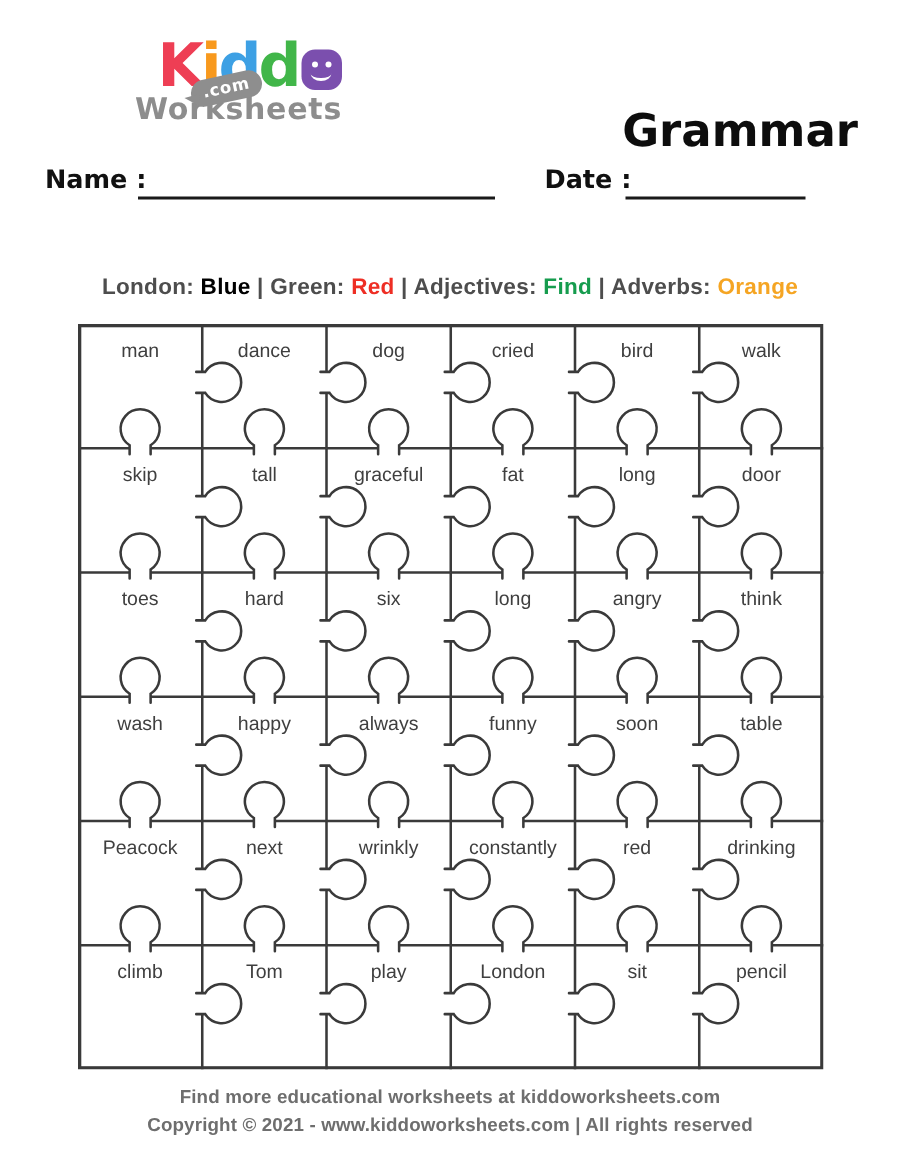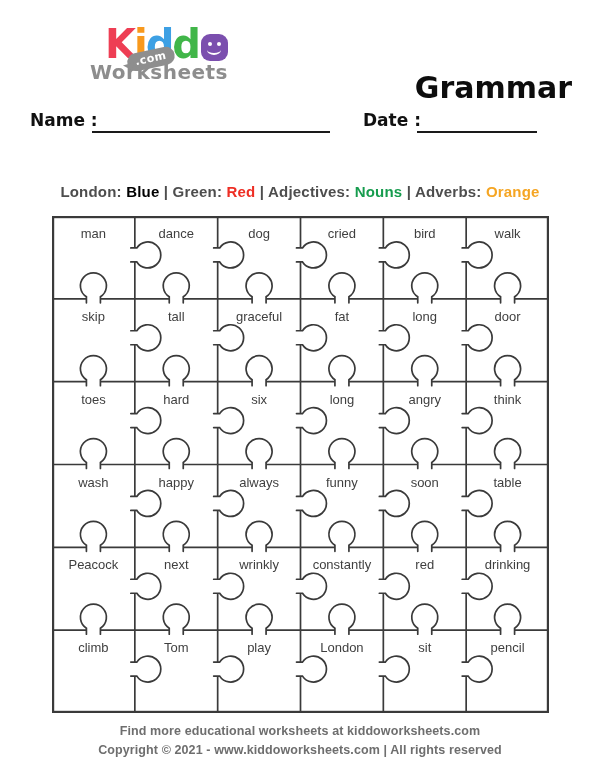--- a/index.html
+++ b/index.html
@@ -63,21 +63,21 @@
     <div class="logo-sub"><span>Worksheets</span><span class="bubble"><span>.com</span></span></div>
   </div>
 
   <div class="title">Grammar</div>
 
   <div class="field name-label">Name :</div>
   <div class="uline name-line"></div>
   <div class="field date-label">Date :</div>
   <div class="uline date-line"></div>
 
-  <div class="key" id="key-line"><span>London: </span><span style="color: #000000; margin-top: 10px;">Blue</span><span> | </span><span>Green: </span><span style="color: rgb(238, 46, 36);">Red</span><span> | </span><span>Adjectives: </span><span style="color: rgb(22, 156, 78);">Nouns</span><span> | </span><span>Adverbs: </span><span style="color: rgb(245, 165, 35);">Orange</span></div>
+  <div class="key" id="key-line"><span>London: </span><span style="color: #000000; margin-top: 10px;">Blue</span><span> | </span><span>Green: </span><span style="color: rgb(238, 46, 36);">Red</span><span> | </span><span>Adjectives: </span><span style="color: rgb(22, 156, 78);">Find</span><span> | </span><span>Adverbs: </span><span style="color: rgb(245, 165, 35);">Orange</span></div>
 
   <svg id="puzzle-svg" class="puzzle" width="497" height="497" viewBox="0 0 497 497">
       <rect x="1.1" y="1.1" width="494.8" height="494.8" fill="none" stroke="#3a3a3a" stroke-width="2.2"></rect>
       <line x1="82.83333333333333" y1="0" x2="82.83333333333333" y2="31.931666666666665" stroke="#3a3a3a" stroke-width="1.7"></line>
       <line x1="82.83333333333333" y1="45.931666666666665" x2="82.83333333333333" y2="82.83333333333333" stroke="#3a3a3a" stroke-width="1.7"></line>
       <path d="M 78.83333333333333 31.931666666666665 L 84.83333333333333 31.931666666666665 A 13 13 0 1 1 84.83333333333333 45.931666666666665 L 78.83333333333333 45.931666666666665" fill="none" stroke="#3a3a3a" stroke-width="1.7" stroke-linecap="round"></path>
       <line x1="82.83333333333333" y1="82.83333333333333" x2="82.83333333333333" y2="114.76499999999999" stroke="#3a3a3a" stroke-width="1.7"></line>
       <line x1="82.83333333333333" y1="128.765" x2="82.83333333333333" y2="165.66666666666666" stroke="#3a3a3a" stroke-width="1.7"></line>
       <path d="M 78.83333333333333 114.76499999999999 L 84.83333333333333 114.76499999999999 A 13 13 0 1 1 84.83333333333333 128.765 L 78.83333333333333 128.765" fill="none" stroke="#3a3a3a" stroke-width="1.7" stroke-linecap="round"></path>
       <line x1="82.83333333333333" y1="165.66666666666666" x2="82.83333333333333" y2="197.59833333333333" stroke="#3a3a3a" stroke-width="1.7"></line>

